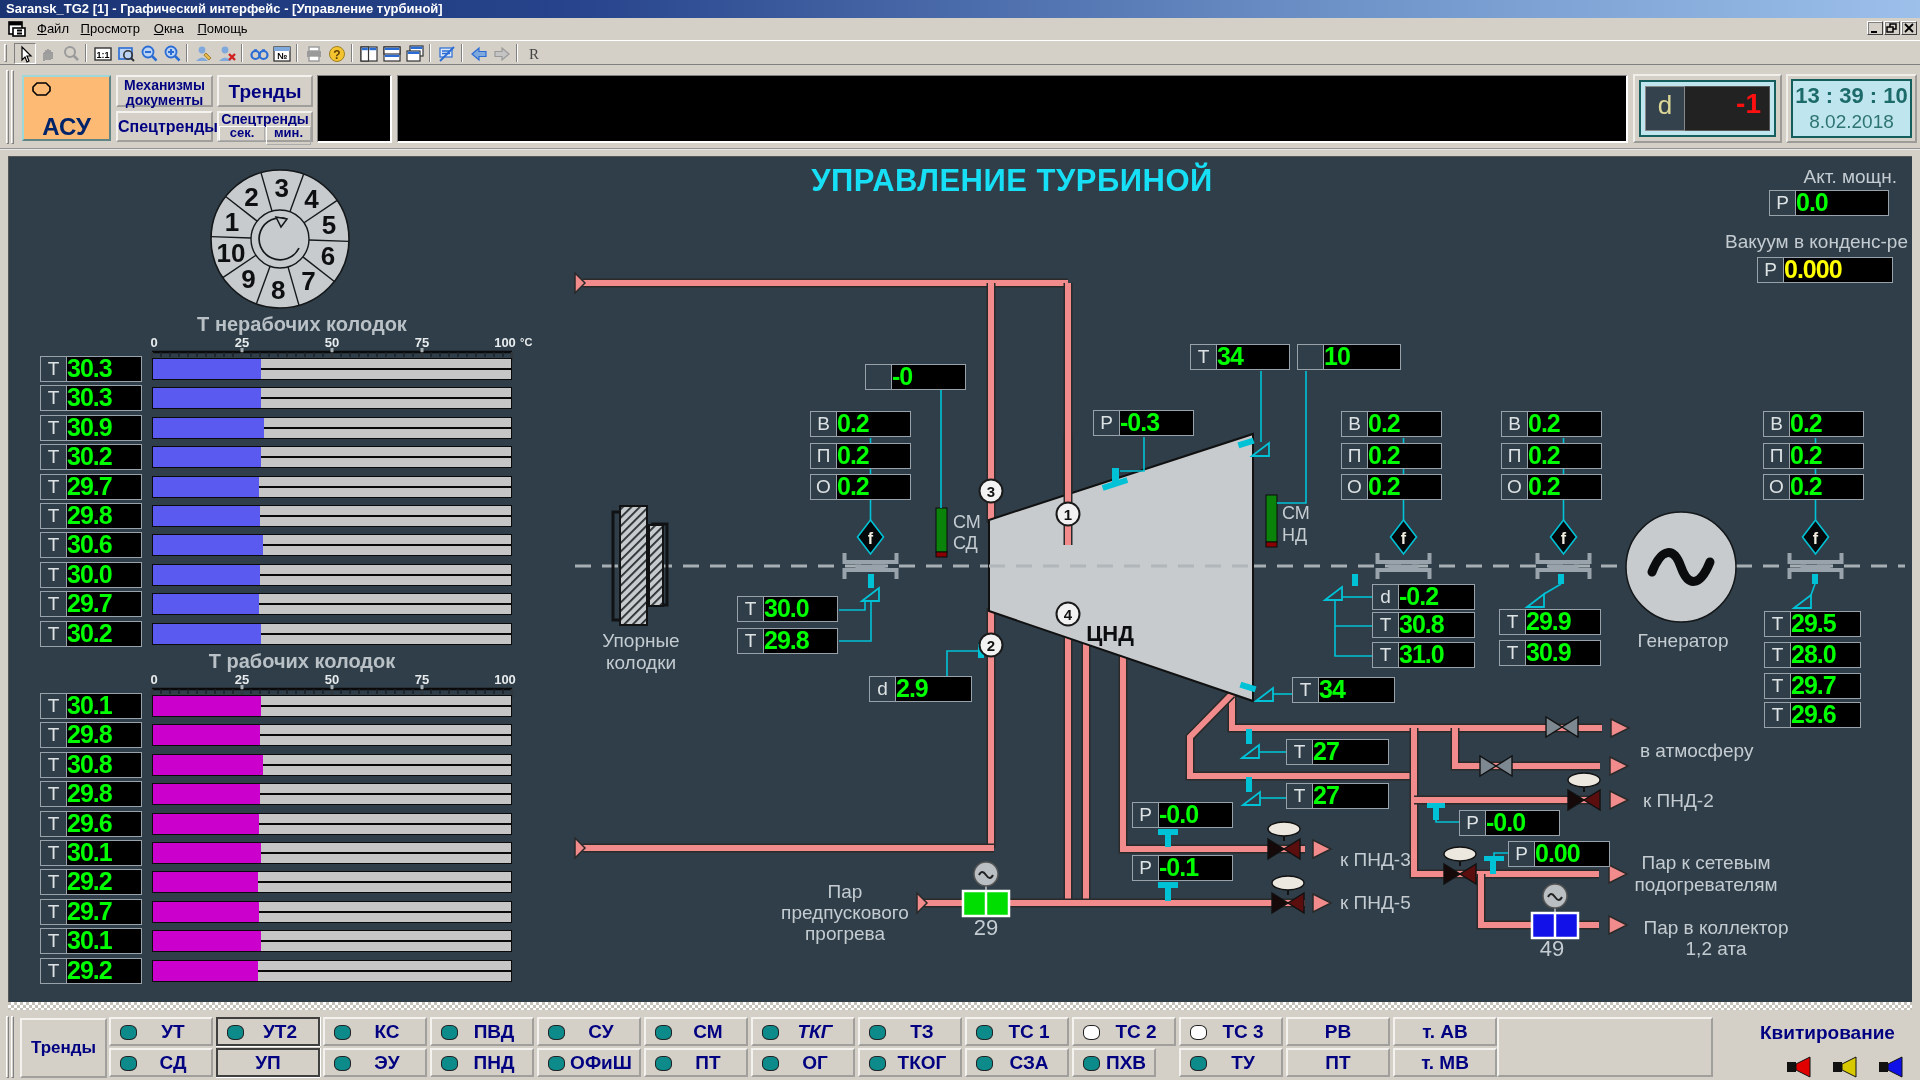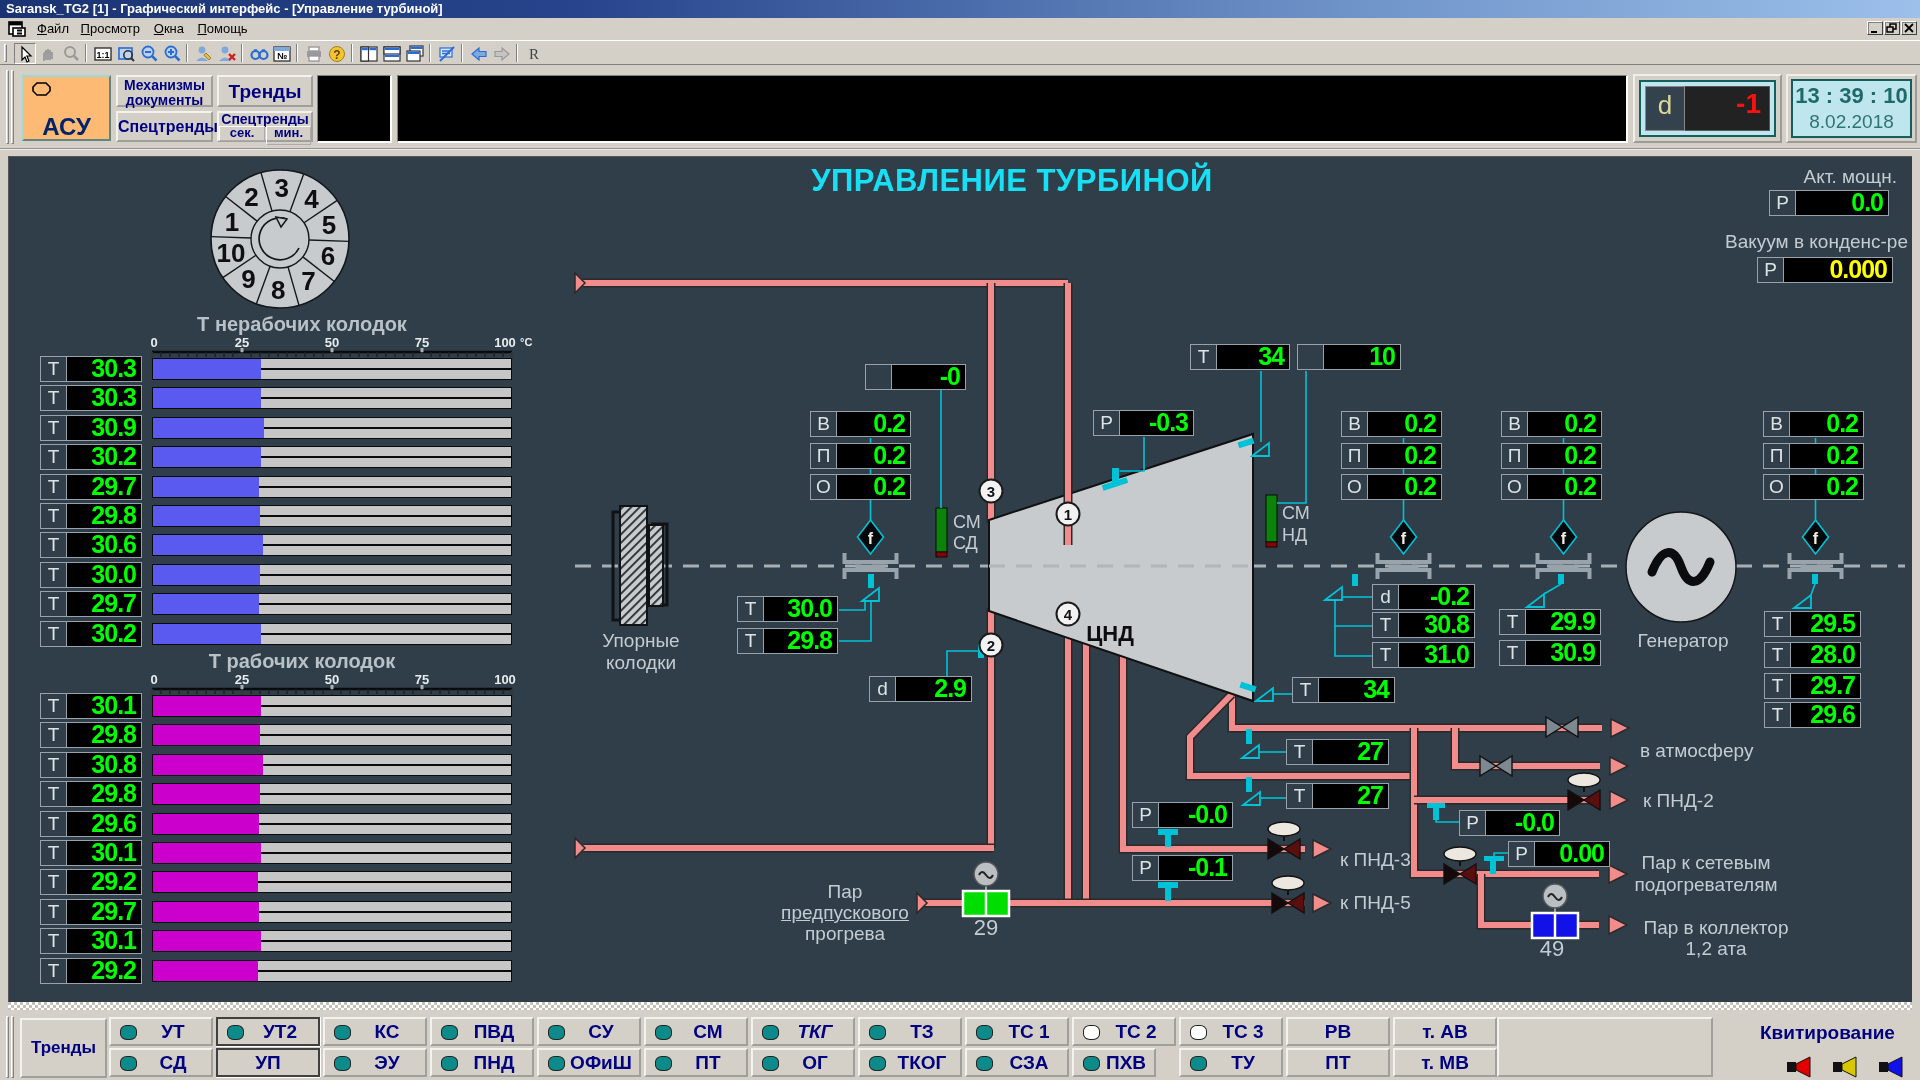--- a/index.html
+++ b/index.html
@@ -52,21 +52,21 @@
     border-top:1px solid #555; border-left:1px solid #555; }
   .mimic-label { position:absolute; color:#c4ccd2; font-size:19px; white-space:nowrap; }
   .mimic-label.center { transform:translateX(-50%); }
   .mimic-label.right { transform:translateX(-100%); }
   #mimic-title { position:absolute; left:1012px; top:163px; transform:translateX(-50%);
     color:#17dff5; font-size:31px; font-weight:bold; letter-spacing:0.5px; white-space:nowrap; }
   .readout { position:absolute; height:26px; border:1px solid #98a2aa; display:flex; background:#2f3e48; }
   .readout .rlab { width:26px; color:#dde2e4; font-size:19px; text-align:center; line-height:24px;
     border-right:1px solid #98a2aa; flex:none; }
   .readout .rval { flex:1; background:#000; color:#00ff00; font-size:25px; font-weight:bold;
-    text-align:right; line-height:23px; padding-right:5px; letter-spacing:-1px; }
+    text-align:left; line-height:23px; padding-right:5px; letter-spacing:-1px; }
   .bar-title { position:absolute; transform:translateX(-50%); color:#b9c1c7; font-size:20px; font-weight:bold; white-space:nowrap; }
   .scale-num { position:absolute; transform:translateX(-50%); color:#e8ecee; font-size:13px; font-weight:bold; }
   .scale-unit { position:absolute; color:#e8ecee; font-size:11px; font-weight:bold; }
   .hbar { position:absolute; width:360px; height:22px; border:1px solid #0a0a0a; background:#c6c6c6; }
   .hbar .mid { position:absolute; left:0; top:9px; width:100%; height:2px; background:#0a0a0a; }
   .hbar .fill { position:absolute; left:0; top:0; height:100%; }
   .checker { position:absolute; left:8px; top:1002px; width:1904px; height:8px;
     background-image:conic-gradient(#ffffff 25%, #c6c2ba 0 50%, #ffffff 0 75%, #c6c2ba 0);
     background-size:6px 6px; }
 
@@ -751,21 +751,21 @@
       <div class="mimic-label center" style="left: 1683px; top: 630px;">Генератор</div>
       <div class="mimic-label " style="left: 1640px; top: 740px;">в атмосферу</div>
       <div class="mimic-label " style="left: 1643px; top: 790px;">к ПНД-2</div>
       <div class="mimic-label " style="left: 1340px; top: 849px;">к ПНД-3</div>
       <div class="mimic-label " style="left: 1340px; top: 892px;">к ПНД-5</div>
       <div class="mimic-label center" style="left: 1706px; top: 852px;">Пар к сетевым</div>
       <div class="mimic-label center" style="left: 1706px; top: 874px;">подогревателям</div>
       <div class="mimic-label center" style="left: 1716px; top: 917px;">Пар в коллектор</div>
       <div class="mimic-label center" style="left: 1716px; top: 938px;">1,2 ата</div>
       <div class="mimic-label center" style="left: 845px; top: 881px;">Пар</div>
-      <div class="mimic-label center" style="left: 845px; top: 902px; text-decoration: underline;">предпускового</div>
+      <div class="mimic-label center" style="left: 845px; top: 902px;">предпускового</div>
       <div class="mimic-label center" style="left: 845px; top: 923px;">прогрева</div>
       <div class="mimic-label center" style="left: 986px; top: 915px; font-size: 22px;">29</div>
       <div class="mimic-label center" style="left: 1552px; top: 936px; font-size: 22px;">49</div>
       <div class="bar-title" style="left: 302px; top: 313px;">Т нерабочих колодок</div>
       <div class="scale-num" style="left: 154px; top: 335px;">0</div>
       <div class="scale-num" style="left: 242px; top: 335px;">25</div>
       <div class="scale-num" style="left: 332px; top: 335px;">50</div>
       <div class="scale-num" style="left: 422px; top: 335px;">75</div>
       <div class="scale-num" style="left: 505px; top: 335px;">100</div>
       <div class="scale-unit" style="left: 520px; top: 336px;">°C</div>

